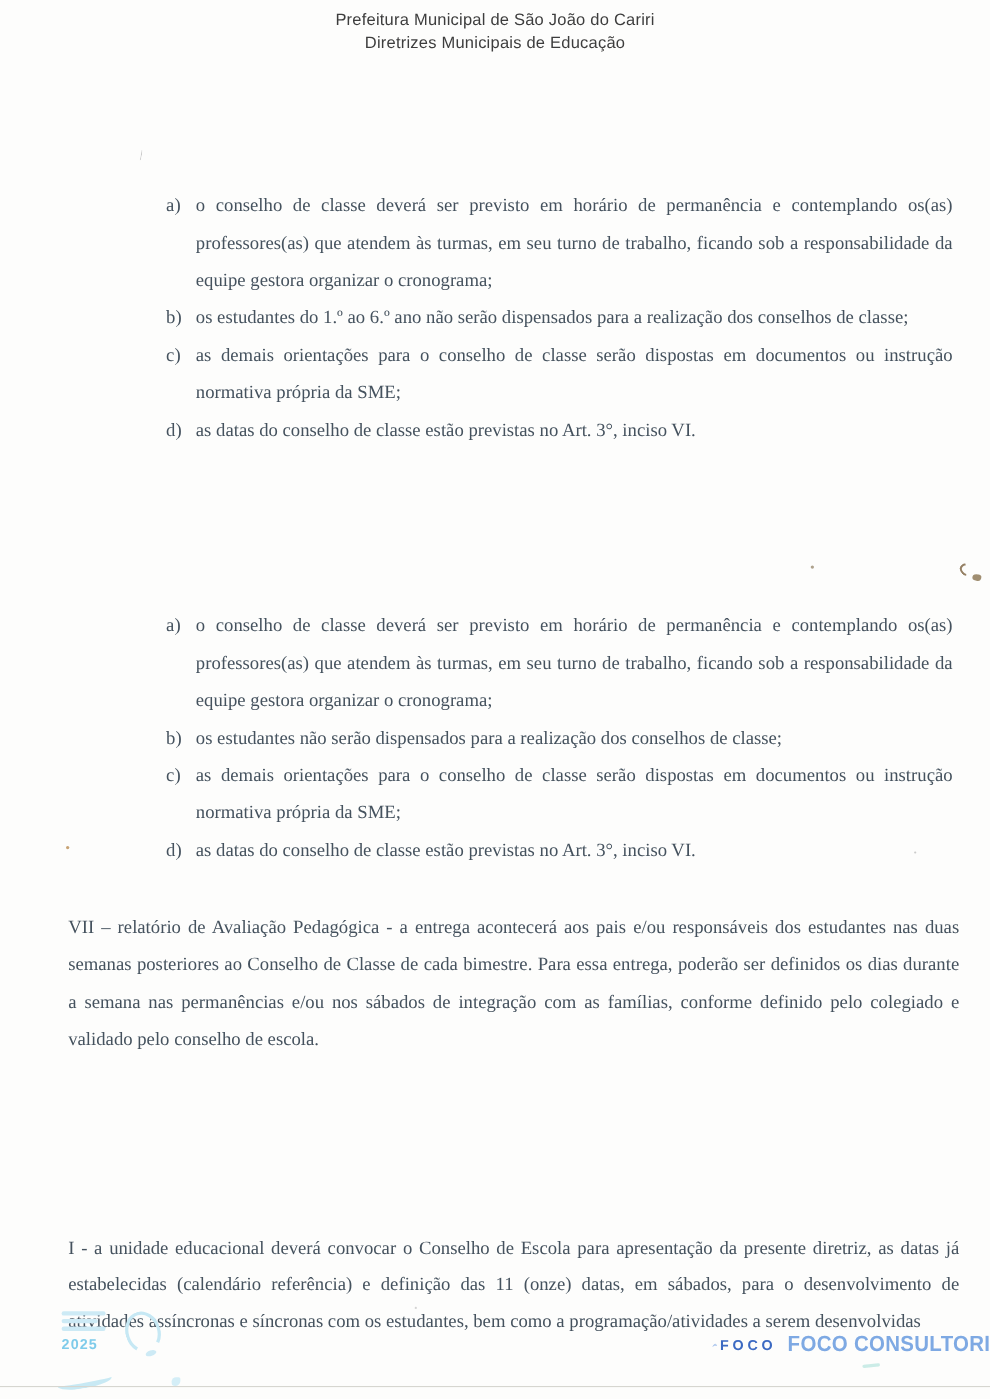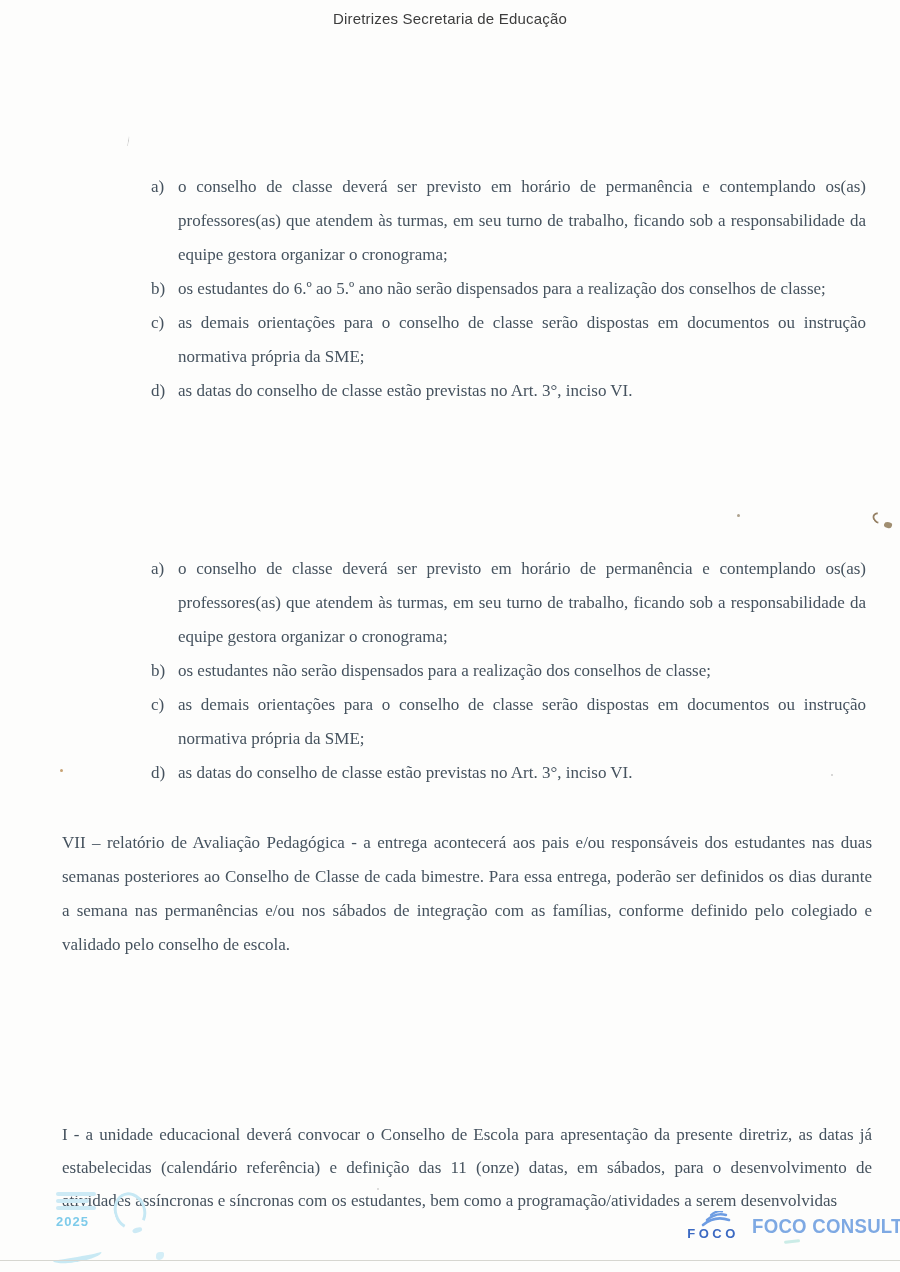--- a/index.html
+++ b/index.html
@@ -119,24 +119,22 @@
   .foco {
     position: absolute;
     left: 646px; top: 1211px;
     display: flex;
     align-items: center;
     gap: 10px;
     font-family: "Liberation Sans", sans-serif;
   }
   .foco-mark {
     display: flex;
-    flex-direction: column;
-    align-items: center;
+    flex-direction: row;
     width: 60px;
-    margin-left: 36px;
   }
   .foco-arcs { display: block; margin-bottom: -1px; }
   .foco-mark-text {
     font-weight: bold;
     font-size: 13px;
     letter-spacing: 3.5px;
     color: #3b69c2;
     text-indent: 2px;
   }
   .foco-name {
@@ -219,31 +217,32 @@
     height: 1px;
     background: #d6d6d0;
   }
 </style>
 </head>
 <body>
 
 <div class="page">
 
   <div class="doc-header">
-    <div>Diretrizes Secretaria de Educação</div>
+    <div>Prefeitura Municipal de São João do Cariri</div>
+    <div>Diretrizes Municipais de Educação</div>
   </div>
 
   <div class="olist list1 body-text">
     <div class="olist-item">
       <span class="marker">a)</span>
       <span class="item-text">o conselho de classe deverá ser previsto em horário de permanência e contemplando os(as) professores(as) que atendem às turmas, em seu turno de trabalho, ficando sob a responsabilidade da equipe gestora organizar o cronograma;</span>
     </div>
     <div class="olist-item">
       <span class="marker">b)</span>
-      <span class="item-text">os estudantes do 6.º ao 5.º ano não serão dispensados para a realização dos conselhos de classe;</span>
+      <span class="item-text">os estudantes do 1.º ao 6.º ano não serão dispensados para a realização dos conselhos de classe;</span>
     </div>
     <div class="olist-item">
       <span class="marker">c)</span>
       <span class="item-text">as demais orientações para o conselho de classe serão dispostas em documentos ou instrução normativa própria da SME;</span>
     </div>
     <div class="olist-item">
       <span class="marker">d)</span>
       <span class="item-text">as datas do conselho de classe estão previstas no Art. 3°, inciso VI.</span>
     </div>
   </div>

